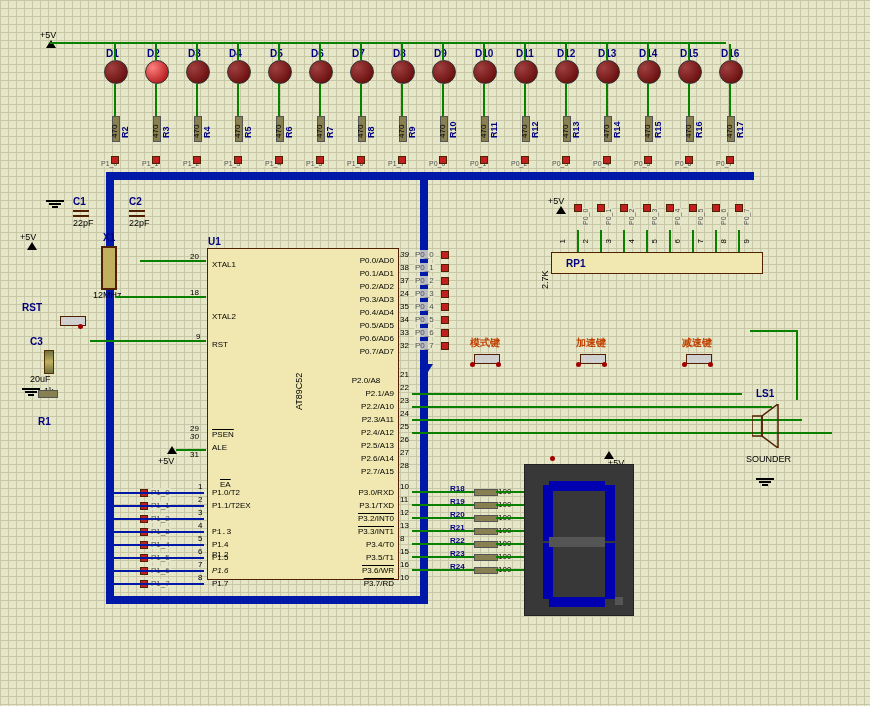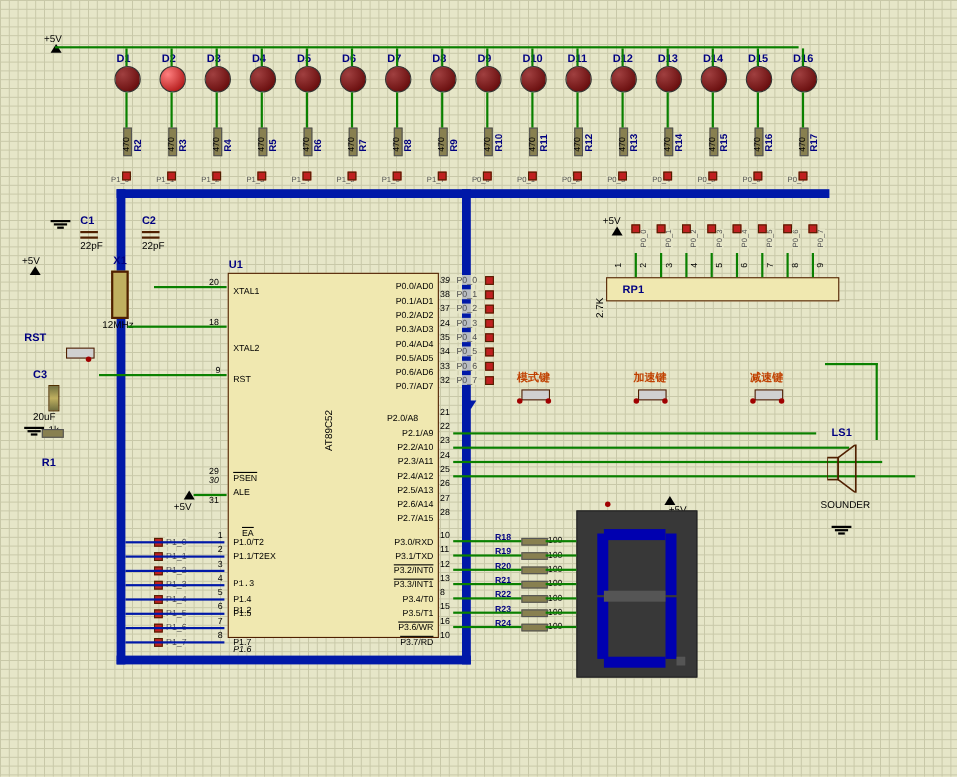--- a/index.html
+++ b/index.html
@@ -337,21 +337,21 @@
     <div class="pin-label" style="left: 212px; top: 540px;">P1.4</div>
     <div class="net-label" style="left: 150px; top: 540px;">P1_4</div>
     <div class="pinmark" style="left: 140px; top: 541px;"></div>
     <div class="wire" style="left: 114px; top: 544px; width: 90px; height: 2px;"></div>
     <div class="pin-label" style="left: 198px; top: 547px;">6</div>
     <div class="pin-label" style="left: 212px; top: 553px;">P1.5</div>
     <div class="net-label" style="left: 150px; top: 553px;">P1_5</div>
     <div class="pinmark" style="left: 140px; top: 554px;"></div>
     <div class="wire" style="left: 114px; top: 557px; width: 90px; height: 2px;"></div>
     <div class="pin-label" style="left: 198px; top: 560px;">7</div>
-    <div class="pin-label" style="left: 212px; top: 586px; font-style: italic;">P1.6</div>
+    <div class="pin-label" style="left: 212px; top: 566px; font-style: italic;">P1.6</div>
     <div class="net-label" style="left: 150px; top: 566px;">P1_6</div>
     <div class="pinmark" style="left: 140px; top: 567px;"></div>
     <div class="wire" style="left: 114px; top: 570px; width: 90px; height: 2px;"></div>
     <div class="pin-label" style="left: 198px; top: 573px;">8</div>
     <div class="pin-label" style="left: 212px; top: 579px;">P1.7</div>
     <div class="net-label" style="left: 150px; top: 579px;">P1_7</div>
     <div class="pinmark" style="left: 140px; top: 580px;"></div>
     <div class="wire" style="left: 114px; top: 583px; width: 90px; height: 2px;"></div>
   </div>
 

